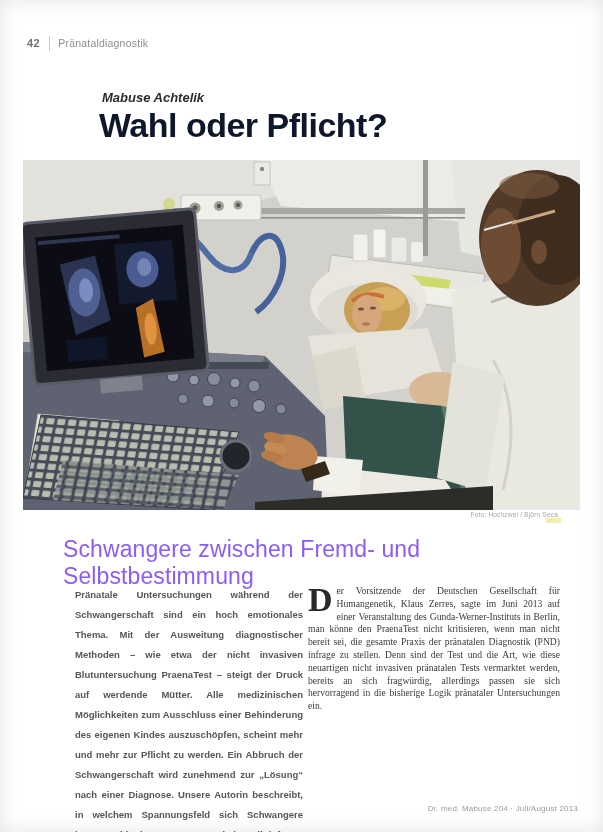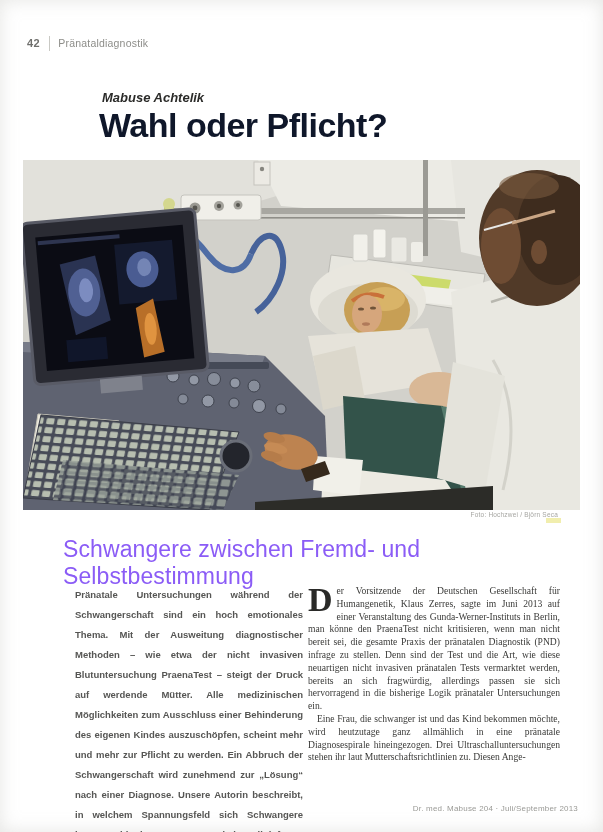--- a/index.html
+++ b/index.html
@@ -207,16 +207,15 @@
 
 <div class="credit">Foto: Hochzwei / Björn Seca</div>
 <div class="yellowtick"></div>
 
 <div class="subtitle">Schwangere zwischen Fremd- und Selbstbestimmung</div>
 
 <div class="lead">Pränatale Untersuchungen während der Schwangerschaft sind ein hoch emotionales Thema. Mit der Ausweitung diagnostischer Methoden – wie etwa der nicht invasiven Blutuntersuchung PraenaTest – steigt der Druck auf werdende Mütter. Alle medizinischen Möglichkeiten zum Ausschluss einer Behinderung des eigenen Kindes auszuschöpfen, scheint mehr und mehr zur Pflicht zu werden. Ein Abbruch der Schwangerschaft wird zunehmend zur „Lösung“ nach einer Diagnose. Unsere Autorin beschreibt, in welchem Spannungsfeld sich Schwangere heute positionieren müssen. Und sie stellt infrage, dass die neuen medizinischen Möglichkeiten wirklich zu mehr Selbstbestimmung der Frau führen, so wie es im feministischen Diskurs häufig behauptet wird.</div>
 
 <div class="bodycol">
   <p><span class="dropcap">D</span><span>er Vorsitzende der Deutschen Gesellschaft für Humangenetik, Klaus Zerres, sagte im Juni 2013 auf einer Veranstaltung des Gunda-Werner-Instituts in Berlin, man könne den PraenaTest nicht kritisieren, wenn man nicht bereit sei, die gesamte Praxis der pränatalen Diagnostik (PND) infrage zu stellen. Denn sind der Test und die Art, wie diese neuartigen nicht invasiven pränatalen Tests vermarktet werden, bereits an sich fragwürdig, allerdings passen sie sich hervorragend in die bisherige Logik pränataler Untersuchungen ein.</span></p>
-  <p>Eine Frau, die schwanger ist und das Kind bekommen möchte, wird heutzutage ganz allmählich in eine pränatale Diagnosespirale hineingezogen. Drei Ultraschalluntersuchungen stehen ihr laut Mutterschaftsrichtlinien zu. Diesen Ange-</p>
 </div>
 
-<div class="footer">Dr. med. Mabuse 204 · Juli/September 2013</div>
+<div class="footer">Dr. med. Mabuse 204 · Juli/August 2013</div>
 
 </body></html>

